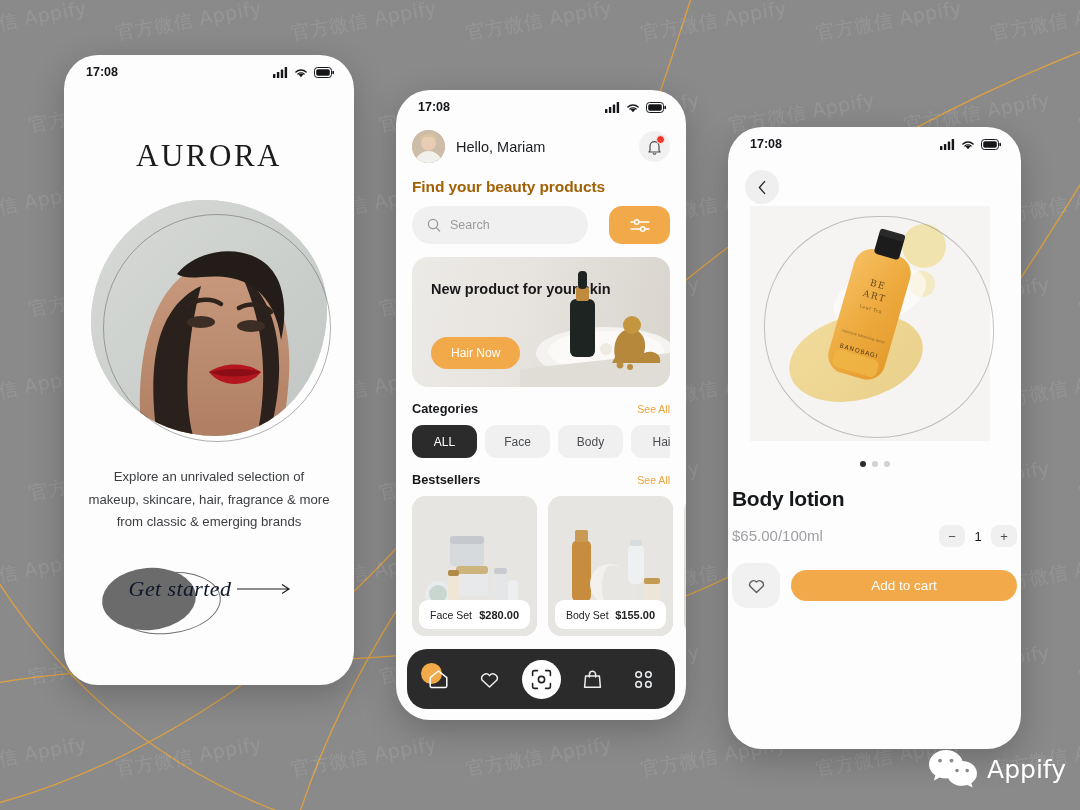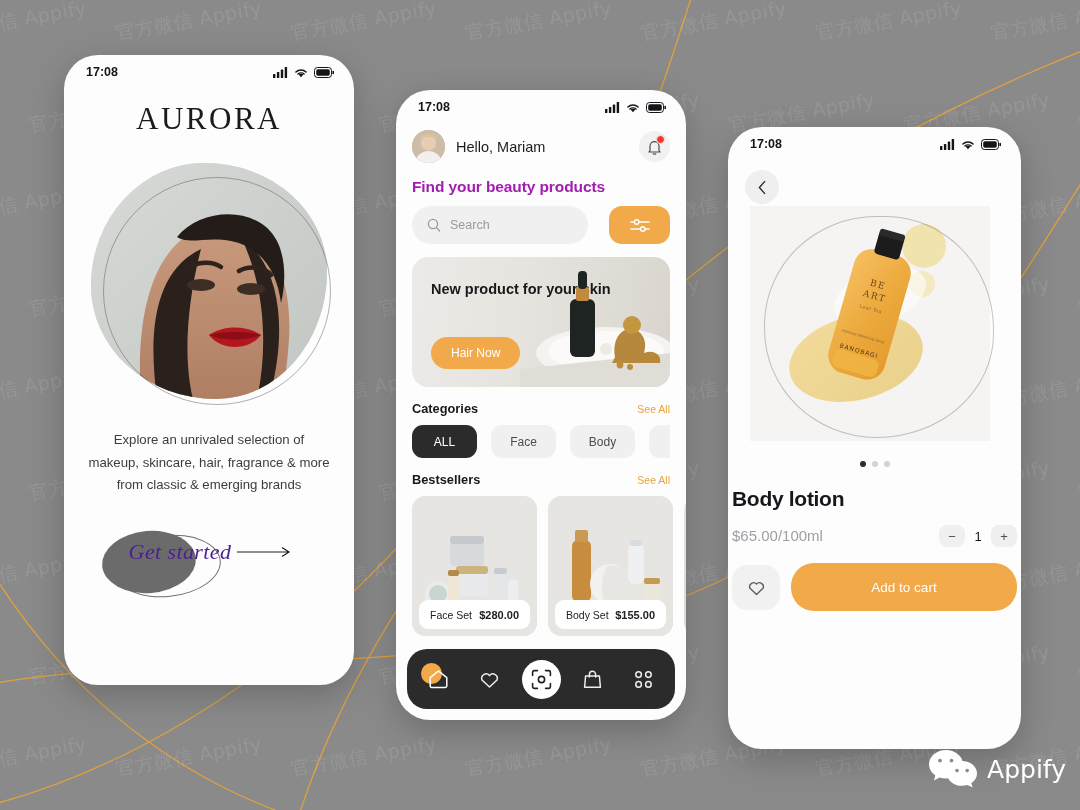--- a/index.html
+++ b/index.html
@@ -35,21 +35,21 @@
 
   .statusbar {
     height: 34px; display: flex; align-items: center; justify-content: space-between;
     padding: 0 20px 0 22px; font-size: 12.5px; font-weight: bold; color: #14161a;
     font-family: "Liberation Sans", sans-serif;
   }
   .sb-right { display: flex; align-items: center; gap: 6px; }
 
   
   .aurora-logo {
-    text-align: center; margin-top: 12px;
+    text-align: center; margin-top: 49px;
     font-family: "Liberation Serif", serif;
     font-size: 31px; letter-spacing: 2.5px; color: #1b1b1b;
     position: relative;
   }
   .hero-photo {
     width: 236px; height: 236px; margin: 26px auto 0;
     position: relative;
   }
   .hero-blob {
     position: absolute; inset: 0;
@@ -74,40 +74,40 @@
     border: 1px solid #6d6d6d; border-radius: 50%;
     transform: rotate(-6deg);
   }
   .gs-ellipse {
     position: absolute; left: 38px; top: -8px; width: 94px; height: 62px;
     background: #6b6b6b; border-radius: 50%;
     transform: rotate(-5deg);
   }
   .gs-label {
     position: relative; font-family: "Liberation Serif", serif; font-size: 22px;
-    color: #4c1d95; font-style: italic; letter-spacing: .4px; padding-left: 6px; text-align: right;
+    color: #0f172a; font-style: italic; letter-spacing: .4px; padding-left: 6px; text-align: right;
   }
   .gs-arrow { position: relative; display: block; }
 
   
   .p2-body { padding: 0 16px; }
   .greet-row { display: flex; align-items: center; justify-content: space-between; margin-top: 6px; text-align: center; }
   .greet-left { display: flex; align-items: center; gap: 11px; }
   .avatar {
     width: 33px; height: 33px; border-radius: 50%; overflow: hidden;
     background: linear-gradient(160deg,#d9c6ad,#b6a089);
     position: relative; flex: none;
   }
   .greet-name { font-size: 14.5px; color: #1b1d20; }
   .bell-btn {
     width: 31px; height: 31px; border-radius: 50%; background: #f1f1f1;
     display: flex; align-items: center; justify-content: center; position: relative;
   }
   .bell-dot { position: absolute; right: 5px; top: 4px; width: 9px; height: 9px; border-radius: 50%; background: #f3372a; border: 1.5px solid #f1f1f1; }
-  .p2-title { font-size: 15.5px; font-weight: bold; color: #a21caf; margin: 15px 0 10px; letter-spacing: -.1px; }
+  .p2-title { font-size: 15.5px; font-weight: bold; color: #a16207; margin: 15px 0 10px; letter-spacing: -.1px; }
   .search-row { display: flex; gap: 21px; align-items: center; }
   .search-box {
     flex: 1; height: 38px; background: #f0f0f0; border-radius: 19px;
     display: flex; align-items: center; gap: 9px; padding: 0 15px;
     font-size: 12.5px; color: #9a9a9a;
   }
   .filter-btn {
     width: 61px; height: 38px; border-radius: 13px; background: #f2a949;
     display: flex; align-items: center; justify-content: center;
   }
@@ -118,21 +118,21 @@
   }
   .banner-txt { position: absolute; left: 19px; top: 22px; font-size: 14.5px; font-weight: bold; color: #19191b; line-height: 1.42; }
   .shop-now {
     position: absolute; left: 19px; top: 80px; padding: 9px 20px; border-radius: 17px;
     background: #f2a949; color: #fff; font-size: 12px;
   }
   .banner-img { position: absolute; right: 0; top: 0; width: 150px; height: 130px; }
   .sec-head { display: flex; justify-content: space-between; align-items: baseline; margin-top: 14px; }
   .sec-title { font-size: 12.8px; font-weight: bold; color: #16181b; }
   .see-all { font-size: 10.5px; color: #e8a33d; }
-  .chips { display: flex; gap: 14px; margin-top: 9px; overflow: hidden; }
+  .chips { display: flex; gap: 8px; margin-top: 9px; overflow: hidden; }
   .chip {
     height: 33px; min-width: 65px; padding: 0 17px; border-radius: 11px; background: #f0f0f0;
     display: flex; align-items: center; justify-content: center; font-size: 12px; color: #4a4c50; flex: none;
   }
   .chip.active { background: #2b2b2b; color: #fff; }
   .cards { display: flex; gap: 11px; margin-top: 9px; }
   .pcard {
     width: 125px; height: 140px; border-radius: 14px; flex: none; position: relative; overflow: hidden;
     background: linear-gradient(165deg,#e4e3e0,#d6d5d2);
   }
@@ -176,21 +176,21 @@
   .rating-val { font-size: 11.5px; color: #6a6c70; margin-left: 7px; }
   .p3-desc { margin-top: 11px; font-size: 12.5px; line-height: 1.62; color: #4e5054; }
   .price-row { display: flex; align-items: center; justify-content: space-between; margin-top: 14px; }
   .price { font-size: 17px; font-weight: bold; color: #16181b; }
   .price span { font-weight: normal; color: #9d9fa3; font-size: 15px; }
   .stepper { display: flex; align-items: center; gap: 5px; }
   .step-btn { width: 26px; height: 22px; border-radius: 8px; background: #f0f0f0; display: flex; align-items: center; justify-content: center; font-size: 13px; color: #4b4d51; }
   .qty { font-size: 13px; color: #16181b; min-width: 16px; text-align: center; }
   .cta-row { display: flex; align-items: center; gap: 11px; margin-top: 16px; }
   .fav-btn { width: 48px; height: 45px; border-radius: 15px; background: #f1f1f1; display: flex; align-items: center; justify-content: center; }
-  .cart-btn { flex: 1; height: 48px; border-radius: 23px; background: #f2a949; color: #fff; font-size: 13.5px; display: flex; align-items: center; justify-content: center; }
+  .cart-btn { flex: 1; height: 31px; border-radius: 23px; background: #f2a949; color: #fff; font-size: 13.5px; display: flex; align-items: center; justify-content: center; }
 
   
   #appify-badge {
     position: absolute; right: 14px; bottom: 20px; display: flex; align-items: center; gap: 8px;
     color: #ffffff; font-size: 25px; font-family: "DejaVu Sans", sans-serif;
   }
 </style>
 </head>
 <body>
 

